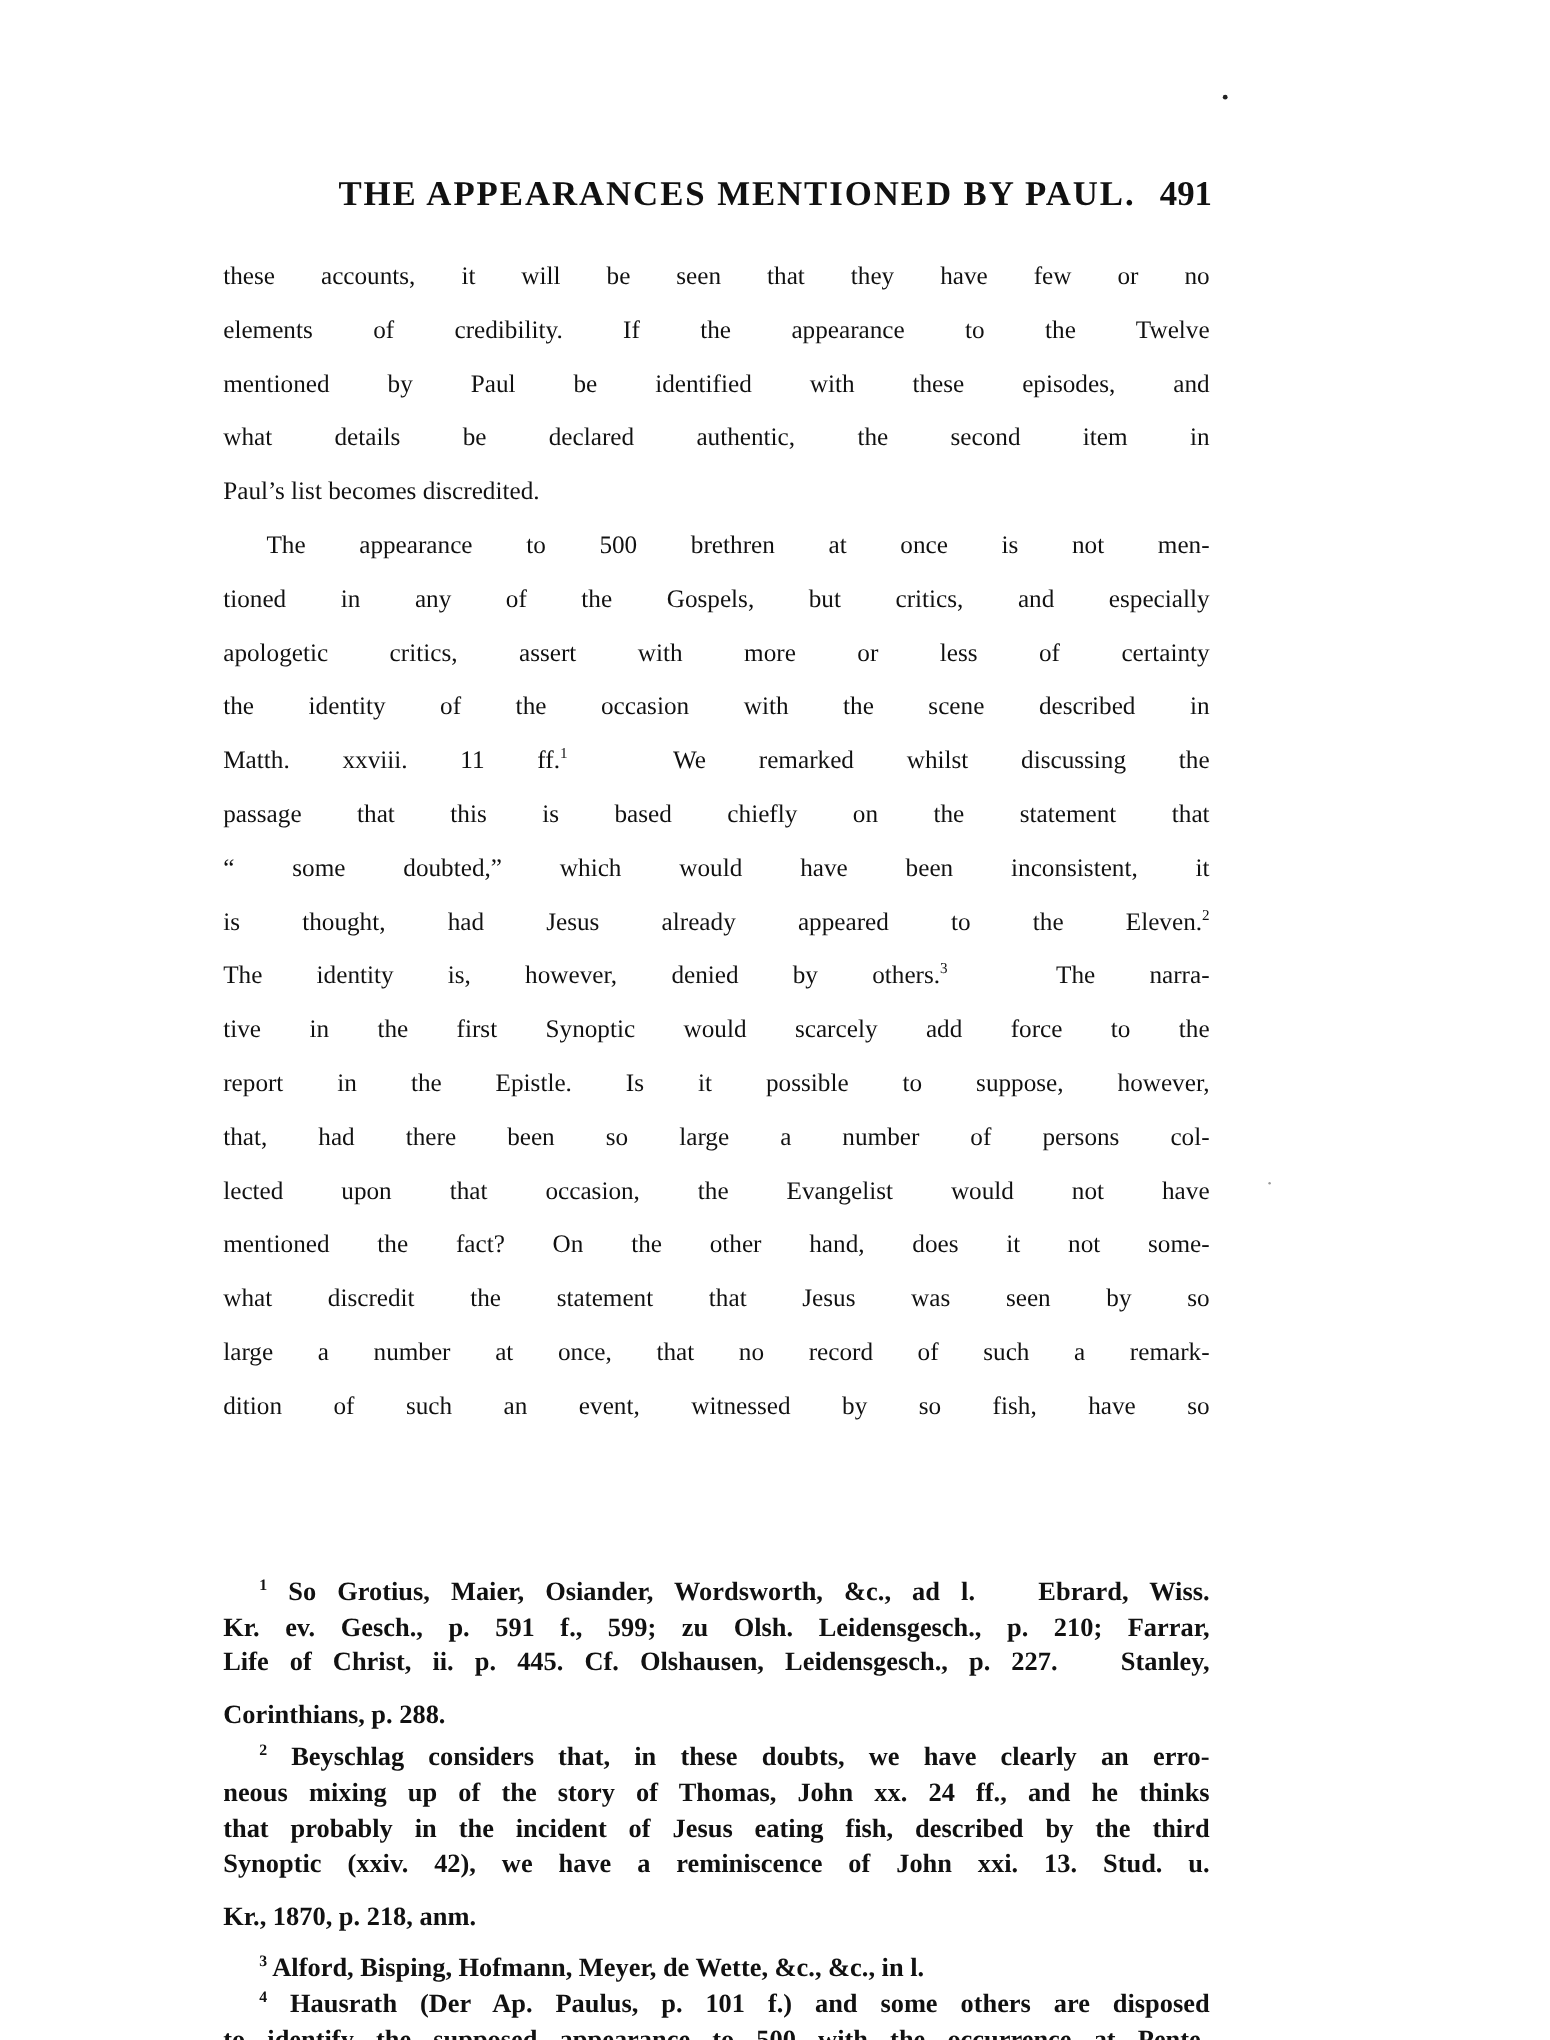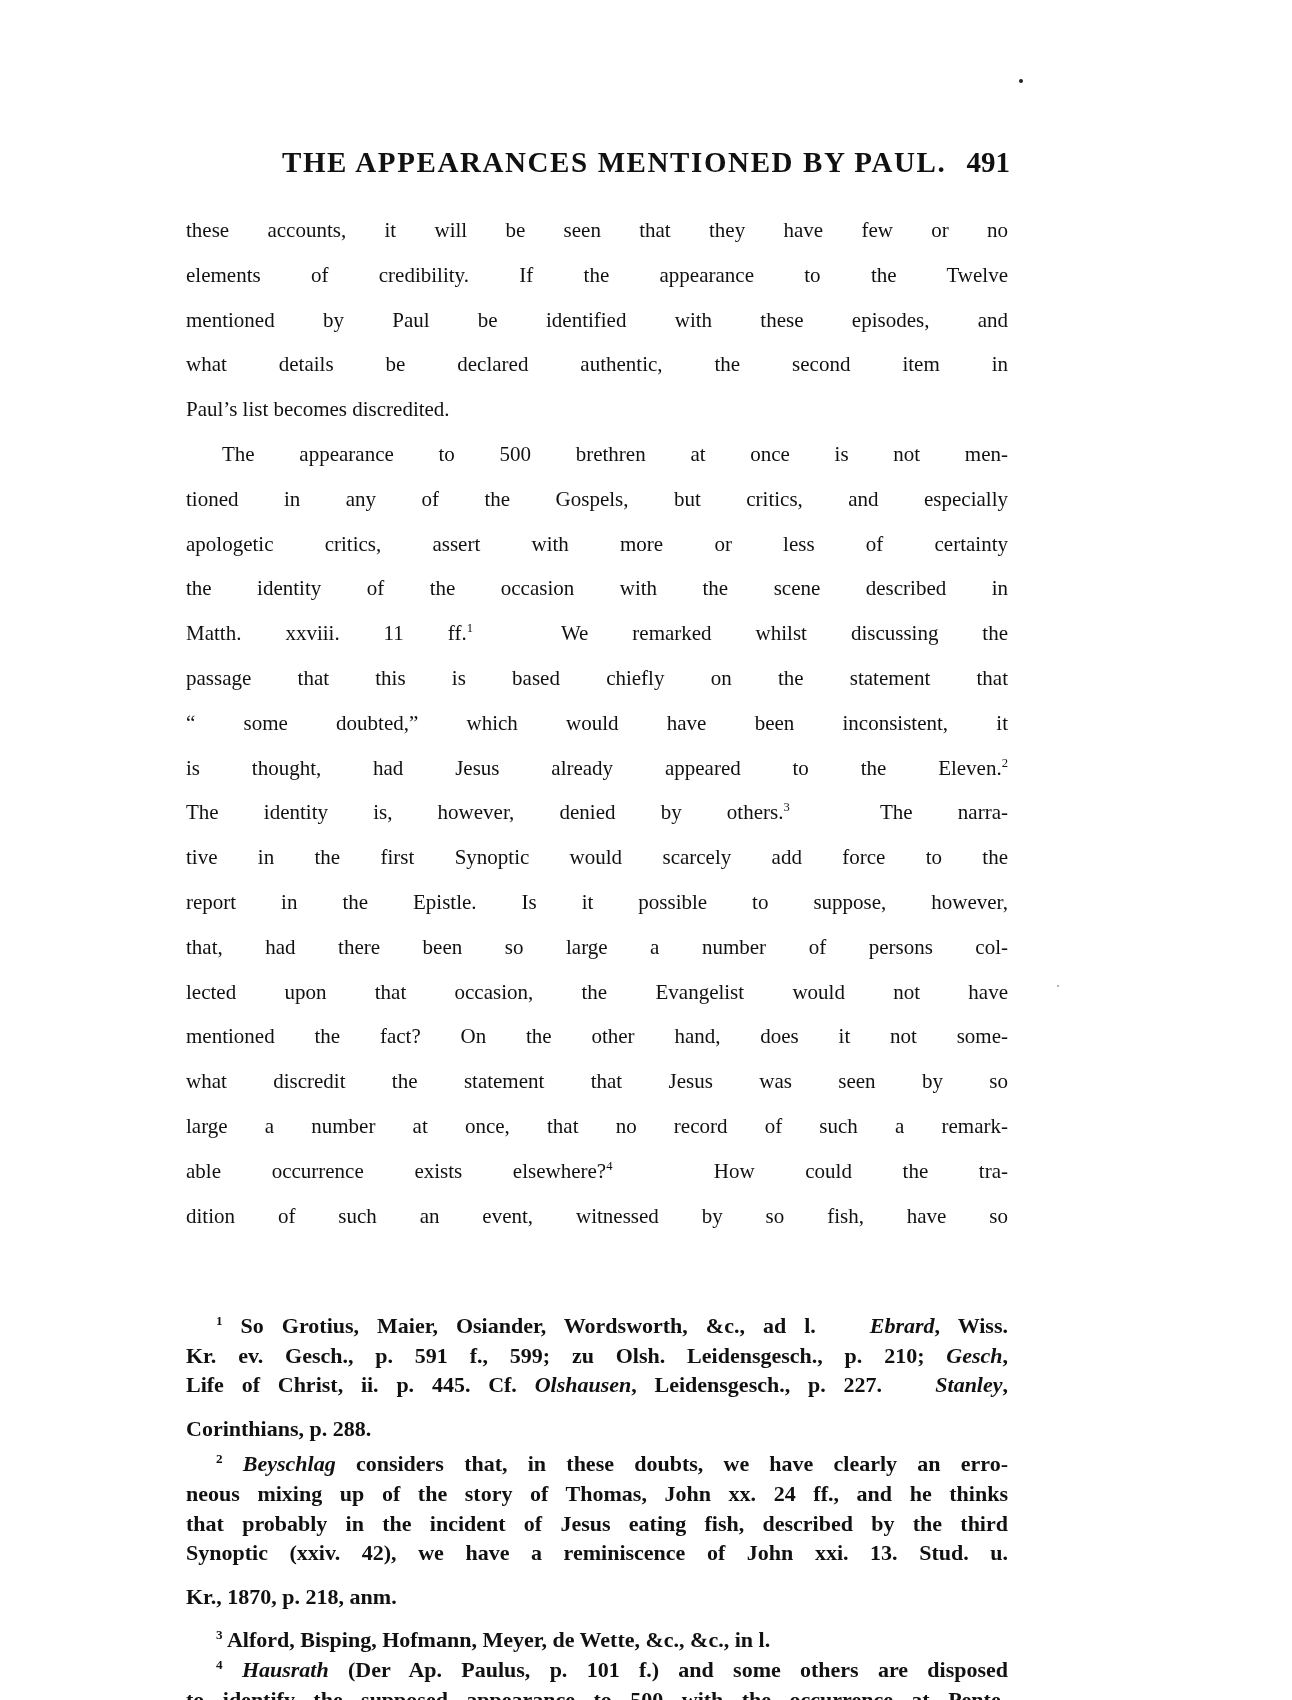--- a/index.html
+++ b/index.html
@@ -96,21 +96,20 @@
     }
     .fn-gap {
       height: 6px;
     }
     sup {
       font-size: 60%;
       line-height: 0;
       vertical-align: super;
     }
     .fn-line .i {
-      font-style: italic;
     }
   </style>
 </head>
 <body>
 
 <div class="speck s1"></div>
 <div class="speck s2"></div>
 
 <div class="running-head">
   <span class="title">THE APPEARANCES MENTIONED BY PAUL.</span>
@@ -133,29 +132,28 @@
   <span class="line">“ some doubted,” which would have been inconsistent, it</span>
   <span class="line"><span>is thought, had Jesus already appeared to the Eleven.</span><sup>2</sup></span>
   <span class="line"><span>The identity is, however, denied by others.</span><sup>3</sup>&nbsp;&nbsp;<span>The narra-</span></span>
   <span class="line">tive in the first Synoptic would scarcely add force to the</span>
   <span class="line">report in the Epistle.   Is it possible to suppose, however,</span>
   <span class="line">that, had there been so large a number of persons col-</span>
   <span class="line">lected upon that occasion, the Evangelist would not have</span>
   <span class="line">mentioned the fact?  On the other hand, does it not some-</span>
   <span class="line">what discredit the statement that Jesus was seen by so</span>
   <span class="line">large a number at once, that no record of such a remark-</span>
-  <span class="line"><span>able occurrence exists elsewhere?</span><sup>4</sup>&nbsp;&nbsp;<span>How could the tra-</span></span>
   <span class="line">dition of such an event, witnessed by so fish, have so</span>
 </div>
 
 <div class="footnotes">
 
   <div>
     <span class="fn-line indent"><sup>1</sup> <span>So Grotius, Maier, Osiander, Wordsworth, &amp;c., ad l.</span>&nbsp;&nbsp; <span class="i">Ebrard</span><span>, Wiss.</span></span>
-    <span class="fn-line"><span>Kr. ev. Gesch., p. 591 f., 599; zu Olsh. Leidensgesch., p. 210;</span> <span class="i">Gesch</span><span>,</span></span>
+    <span class="fn-line"><span>Kr. ev. Gesch., p. 591 f., 599; zu Olsh. Leidensgesch., p. 210;</span> <span class="i">Farrar</span><span>,</span></span>
     <span class="fn-line"><span>Life of Christ, ii. p. 445.  Cf.</span> <span class="i">Olshausen</span><span>, Leidensgesch., p. 227.</span>&nbsp;&nbsp; <span class="i">Stanley</span><span>,</span></span>
     <span class="fn-line last">Corinthians, p. 288.</span>
   </div>
   <div class="fn-gap"></div>
 
   <div>
     <span class="fn-line indent"><sup>2</sup> <span class="i">Beyschlag</span> <span>considers that, in these doubts, we have clearly an erro-</span></span>
     <span class="fn-line">neous mixing up of the story of Thomas, John xx. 24 ff., and he thinks</span>
     <span class="fn-line">that probably in the incident of Jesus eating fish, described by the third</span>
     <span class="fn-line">Synoptic (xxiv. 42), we have a reminiscence of John xxi. 13.   Stud. u.</span>

